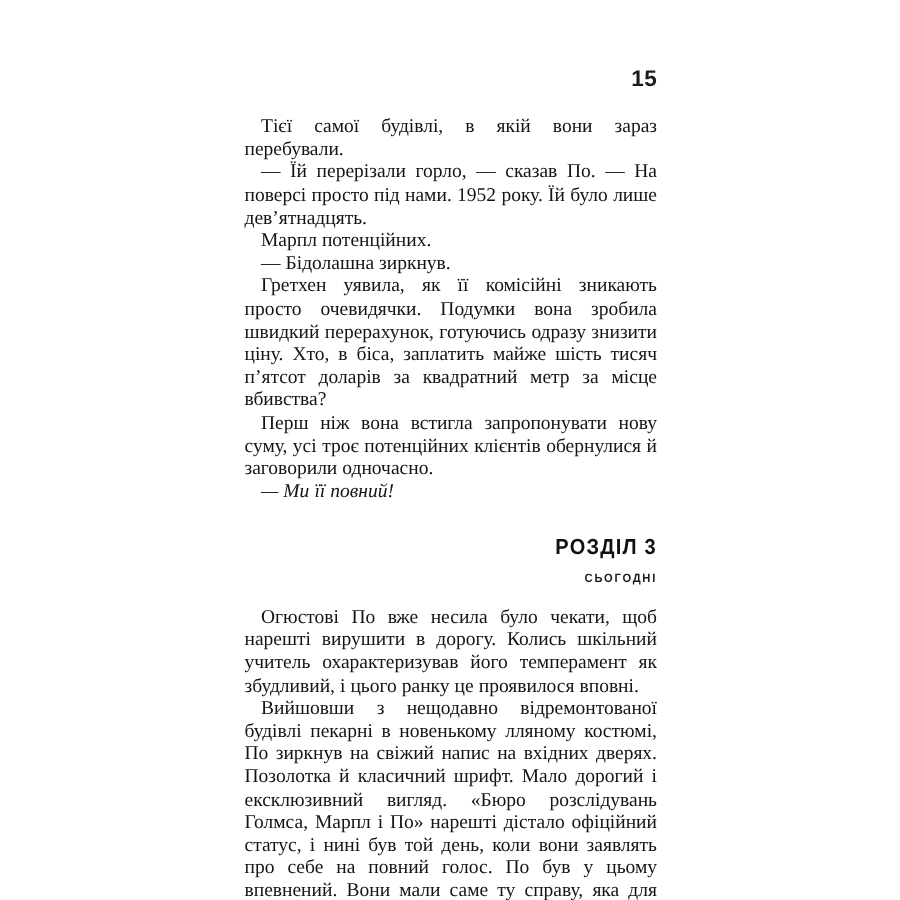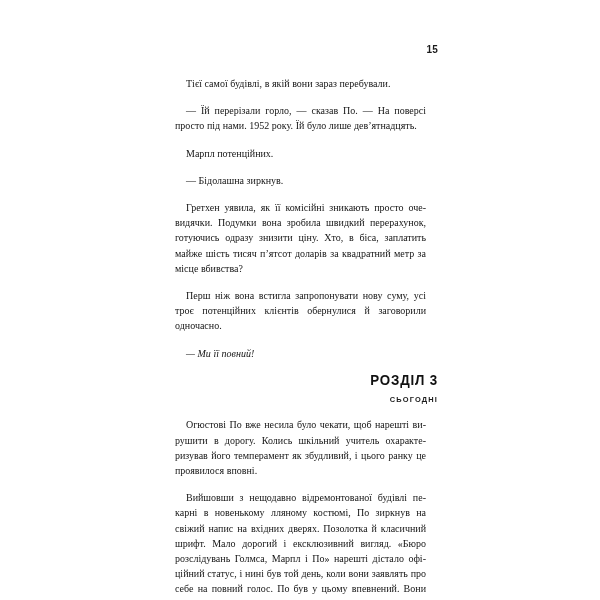--- a/index.html
+++ b/index.html
@@ -31,47 +31,47 @@
     left: 163px;
     top: 45px;
     width: 275px;
   }
 
   
   .folio {
     text-align: right;
     font-family: "Liberation Sans", "DejaVu Sans", sans-serif;
     font-weight: bold;
-    font-size: 10px;
+    font-size: 15px;
     letter-spacing: 0.2px;
     color: #1c1c1c;
     line-height: 1;
     margin: 0 0 20px 0;
     height: 11px;
   }
 
   
   p.para {
-    margin: 12px;
-    font-size: 10px;
+    margin: 0;
+    font-size: 13px;
     line-height: 15.2px;
     text-align: justify;
     text-indent: 11px;
     color: #141414;
     word-spacing: 0.1px;
     hyphens: manual;
   }
 
   p.para.italic {
     font-style: italic;
   }
 
   
   .chapter-head {
-    margin-top: 8px;
+    margin-top: 24px;
     margin-bottom: 13px;
     text-align: right;
   }
   .chapter-title {
     font-family: "Liberation Sans", "DejaVu Sans", sans-serif;
     font-weight: bold;
     font-size: 14.5px;
     letter-spacing: 0.9px;
     line-height: 1;
     color: #111111;

